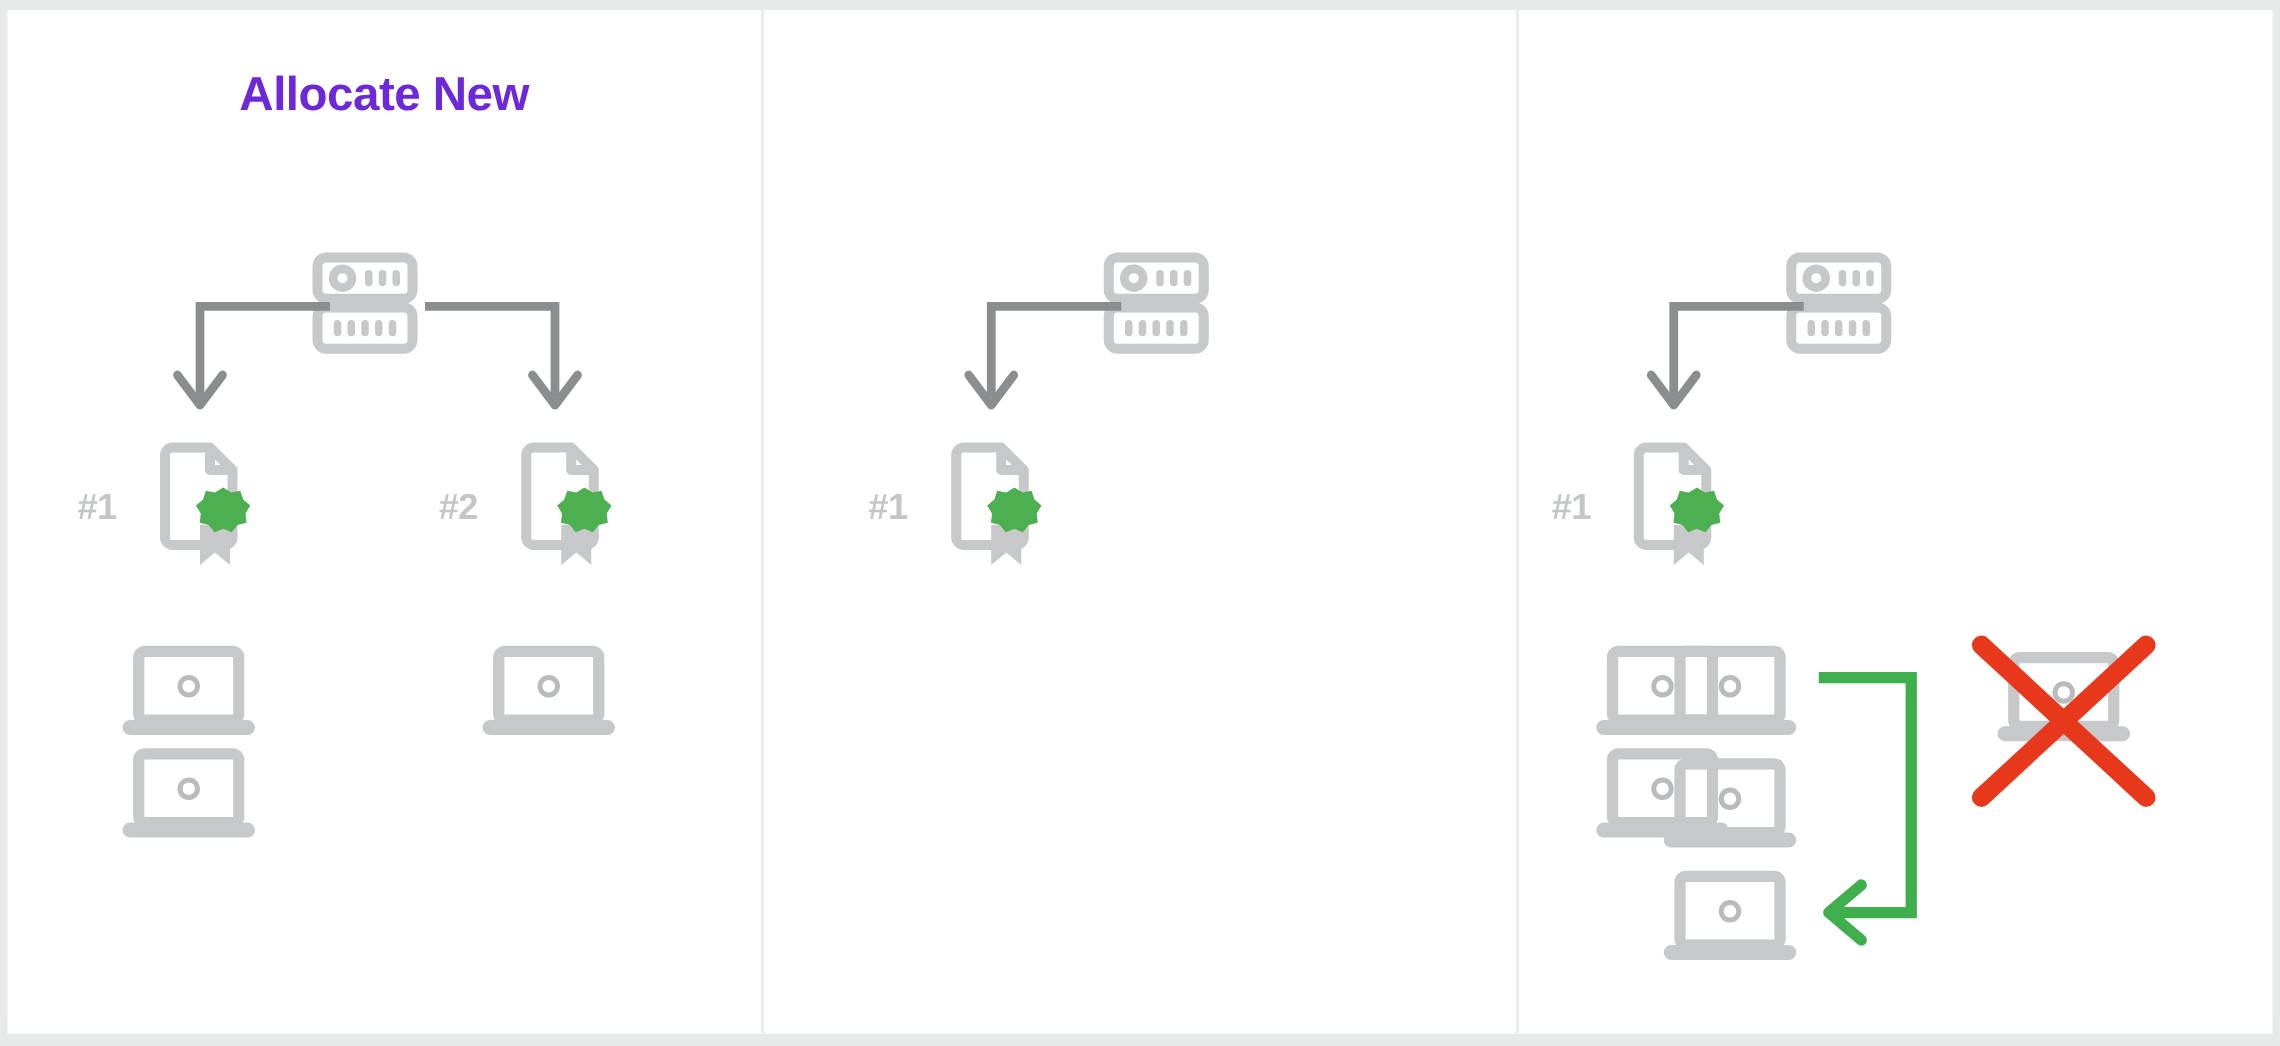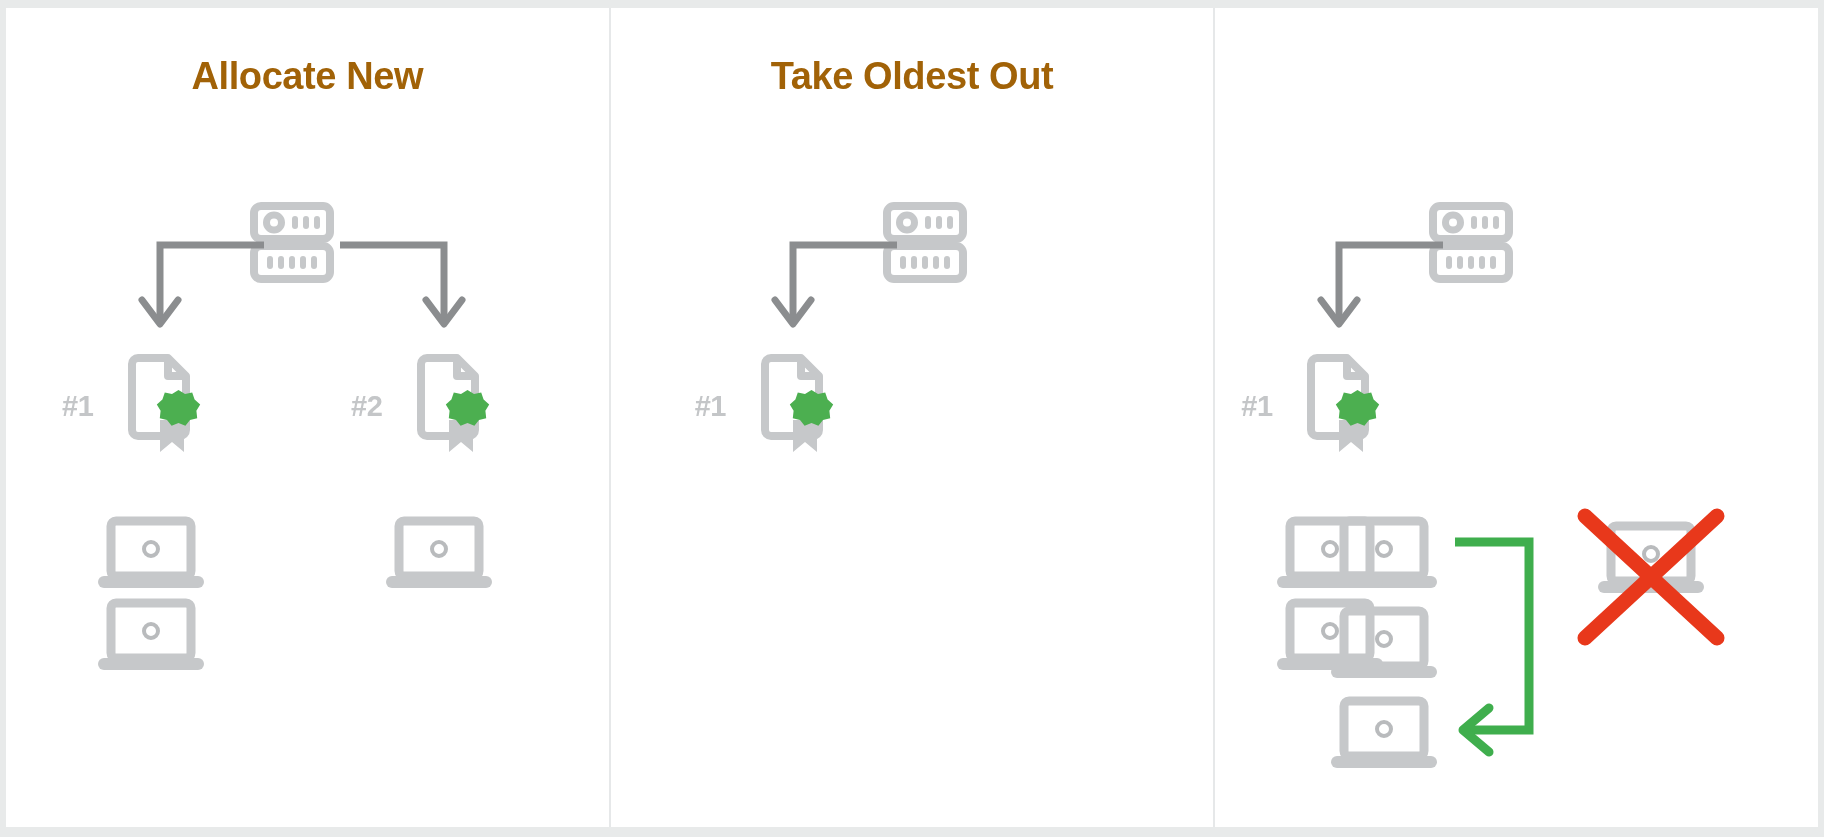--- a/index.html
+++ b/index.html
@@ -37,21 +37,21 @@
     border-left: 2px solid #e6e8e9;
   }
   .panel-title {
     position: absolute;
     top: 48px;
     left: 0;
     right: 0;
     text-align: center;
     font-size: 38px;
     font-weight: bold;
-    color: #a16207;
+    color: #6d28d9;
     letter-spacing: -0.4px;
     line-height: 1.1;
   }
   .stage {
     position: absolute;
     top: 0;
     left: 0;
     right: 0;
     bottom: 0;
   }
@@ -150,21 +150,20 @@
             <rect x="15" y="5" width="80" height="55" rx="5" ry="5" fill="none" stroke="#c6c8ca" stroke-width="9"></rect>
             <circle cx="55" cy="33" r="7" fill="none" stroke="#b9bbbd" stroke-width="4"></circle>
             <rect x="2" y="60" width="106" height="12" rx="6" ry="6" fill="#c6c8ca"></rect>
           </svg>
         </div>
 
       </div>
     </div>
 
     <div class="panel">
-      <div class="panel-title">Take Oldest Out</div>
 
       <div class="stage">
 
         <div class="node" style="left:270px; top:190px;">
           <svg width="88" height="88" viewBox="0 0 88 88">
             <rect x="6" y="8" width="76" height="33" rx="7" ry="7" fill="none" stroke="#c6c8ca" stroke-width="8"></rect>
             <circle cx="26" cy="24.5" r="7.5" fill="none" stroke="#c6c8ca" stroke-width="7"></circle>
             <rect x="44" y="18" width="6" height="13" rx="3" fill="#c6c8ca"></rect>
             <rect x="55" y="18" width="6" height="13" rx="3" fill="#c6c8ca"></rect>
             <rect x="66" y="18" width="6" height="13" rx="3" fill="#c6c8ca"></rect>

